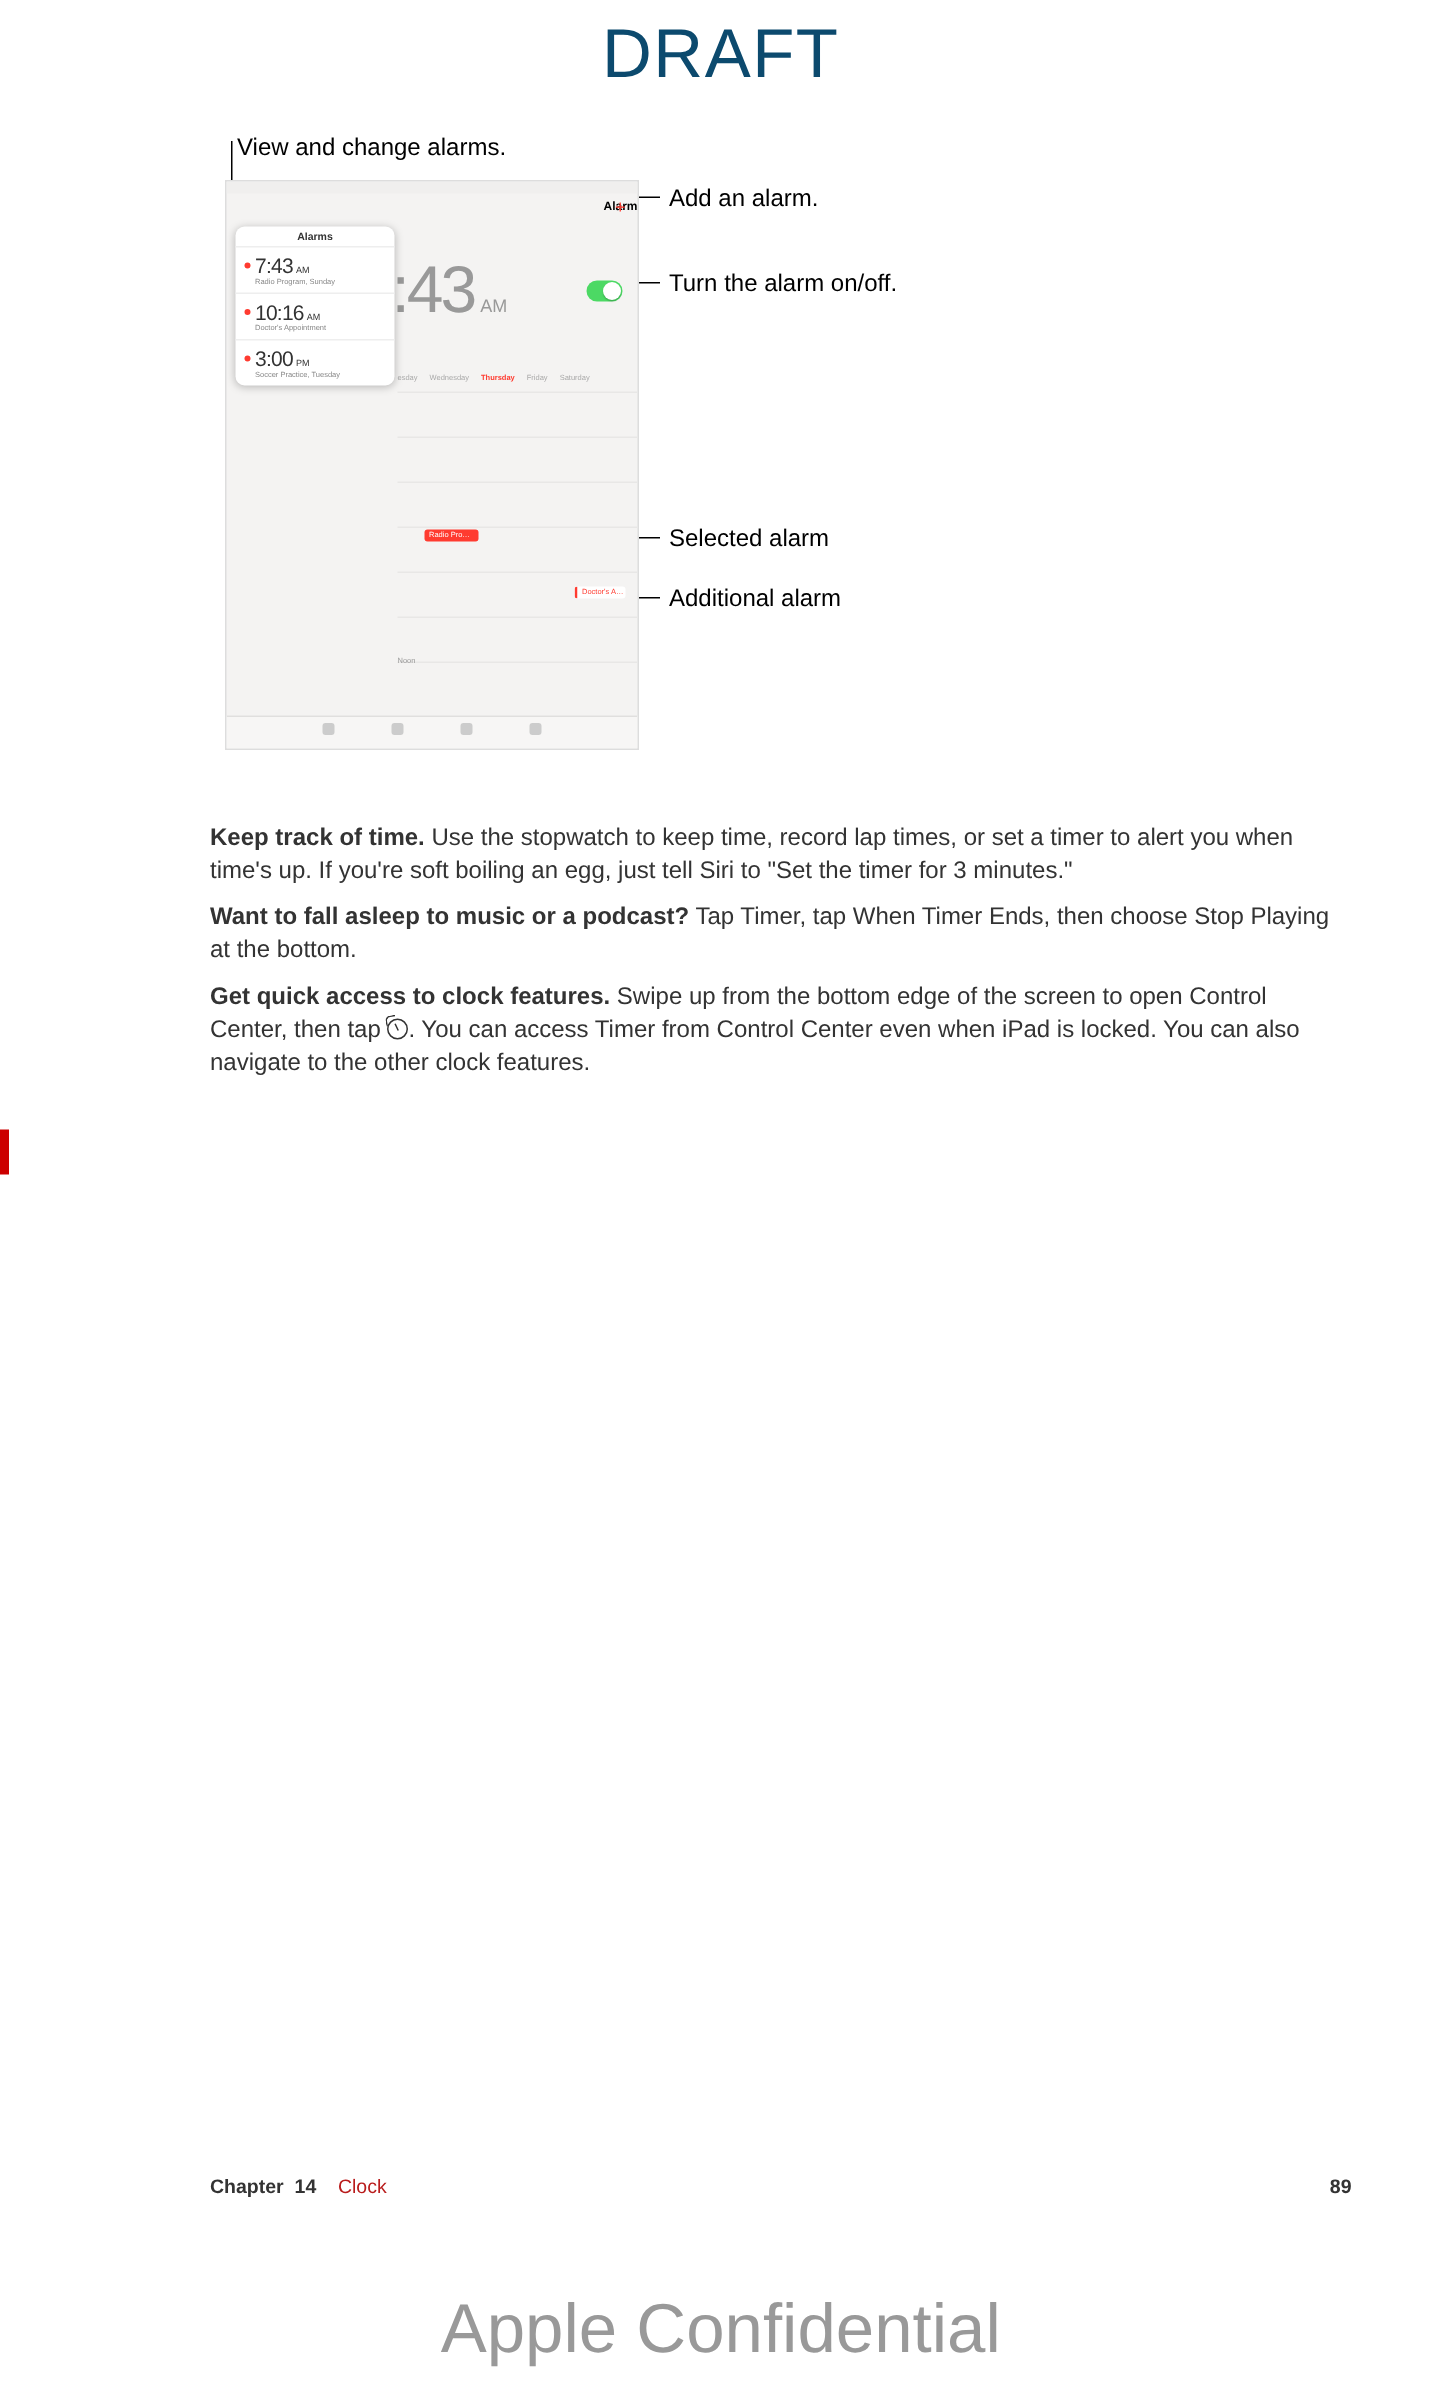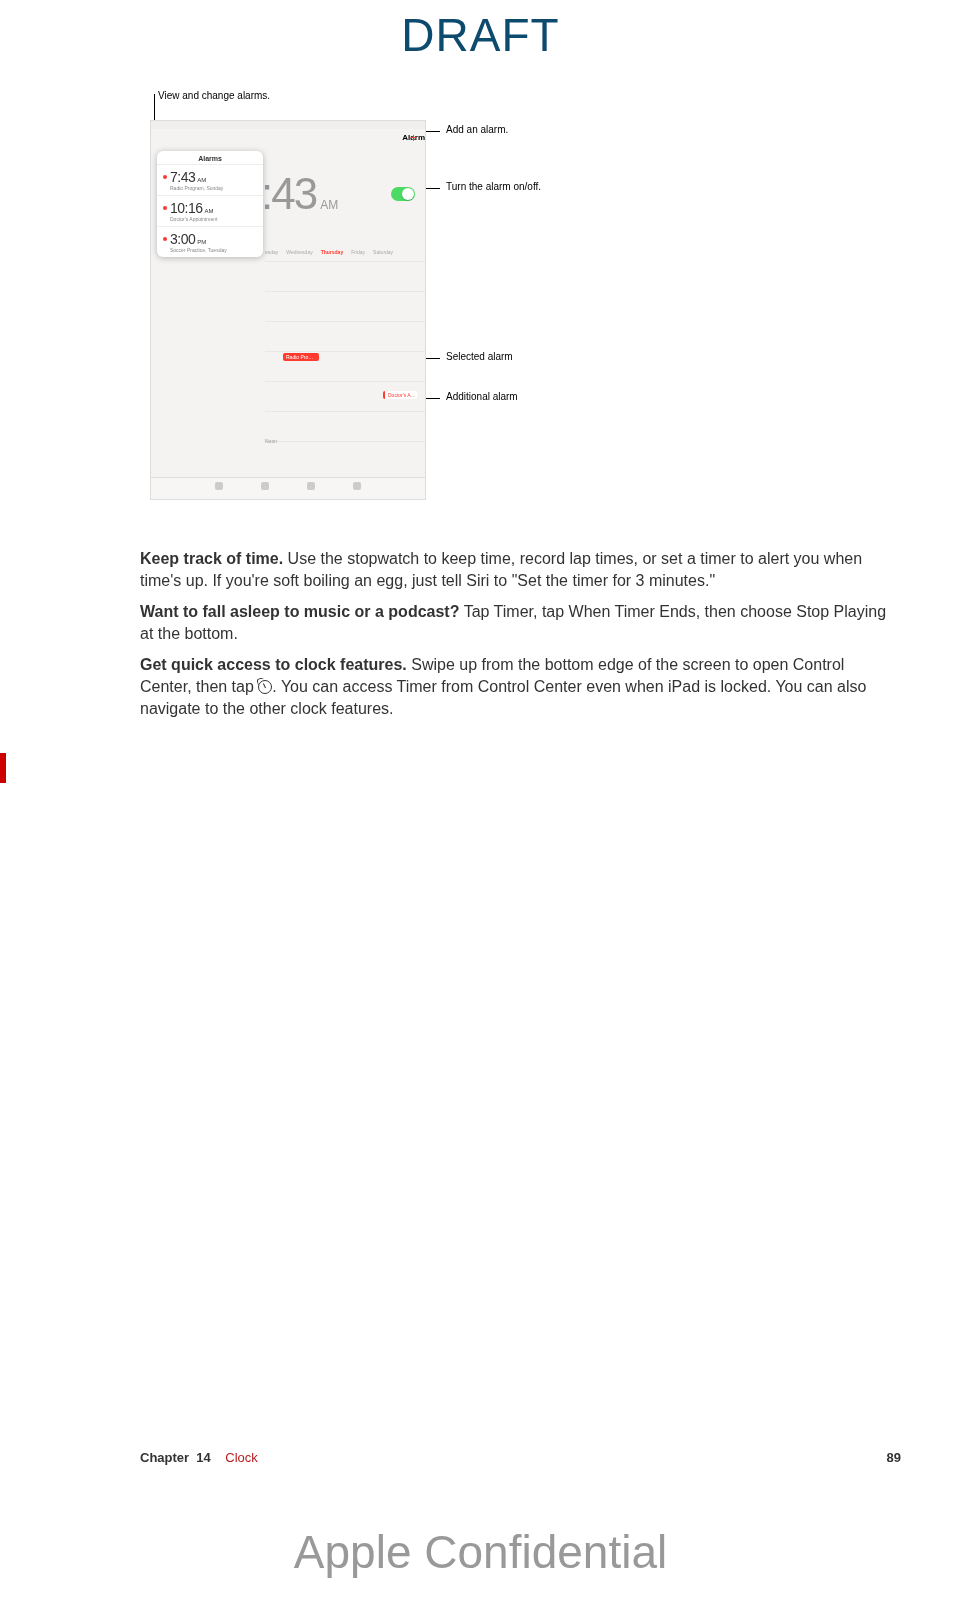--- a/index.html
+++ b/index.html
@@ -11,21 +11,21 @@
   .para { font-size: 16px; line-height: 1.35; color: #333; margin-bottom: 10px; }
   .para strong { font-weight: 700; }
   .plus-glyph { font-size: 16px; font-weight: 300; }
   .timer-glyph { display: inline-block; width: 14px; height: 14px; border: 1px solid #333; border-radius: 50%; position: relative; top: 2px; }
   .timer-glyph::before { content: ""; position: absolute; left: 6px; top: 2px; width: 1px; height: 5px; background: #333; transform-origin: bottom; transform: rotate(-25deg); }
   .timer-glyph::after { content: ""; position: absolute; left: -2px; top: -3px; width: 6px; height: 6px; border-top: 1px solid #333; border-left: 1px solid #333; border-radius: 50% 0 0 0; transform: rotate(-10deg); }
   .change-bar { position: absolute; left: 0; top: 753px; width: 6px; height: 30px; background: #cc0000; }
 
   
   .figure-wrap { position: relative; margin: 12px 0 18px 0; height: 440px; }
-  .callout { position: absolute; font-family: Helvetica, Arial, sans-serif; font-size: 10px; color: #000; white-space: nowrap; }
+  .callout { position: absolute; font-family: Helvetica, Arial, sans-serif; font-size: 16px; color: #000; white-space: nowrap; }
   .callout-line-h { position: absolute; height: 1px; background: #000; }
   .callout-line-v { position: absolute; width: 1px; background: #000; }
 
   
   .ipad { position: absolute; left: 10px; top: 30px; width: 276px; height: 380px; background: #f4f3f2; border: 1px solid #ddd; font-family: "Helvetica Neue", Helvetica, Arial, sans-serif; overflow: hidden; }
   .ipad-status { height: 8px; background: #f0efee; }
   .ipad-header { height: 18px; line-height: 18px; text-align: right; font-size: 8px; font-weight: 600; position: relative; color: #000; }
   .ipad-header-plus { position: absolute; right: 8px; top: 0; font-size: 12px; font-weight: 300; color: #ff3b30; }
   
   .popover { position: absolute; left: 6px; top: 30px; width: 106px; background: #fff; border-radius: 6px; box-shadow: 0 1px 6px rgba(0,0,0,.25); z-index: 3; }

